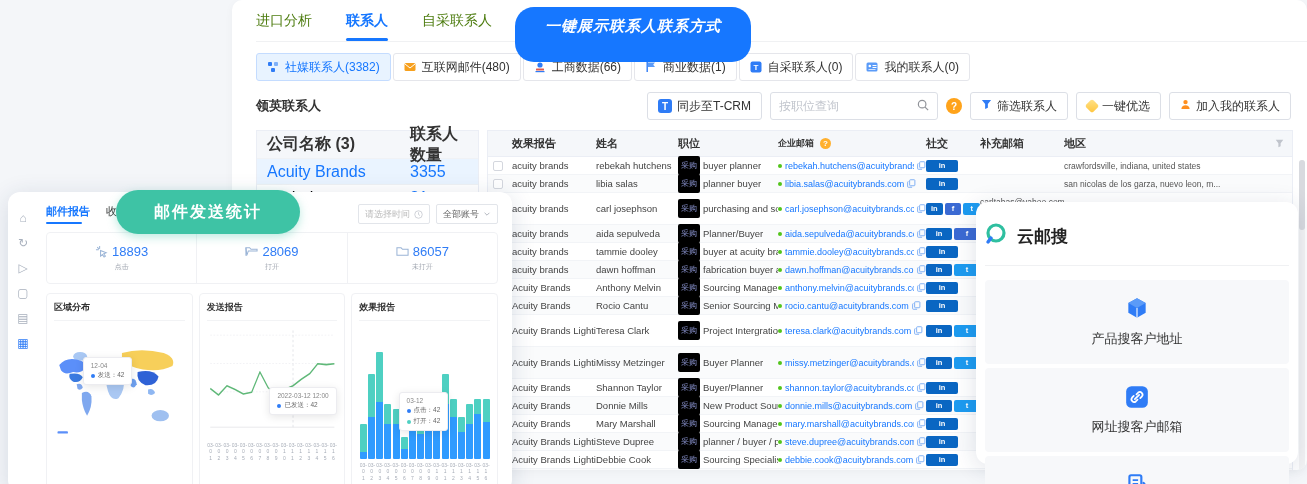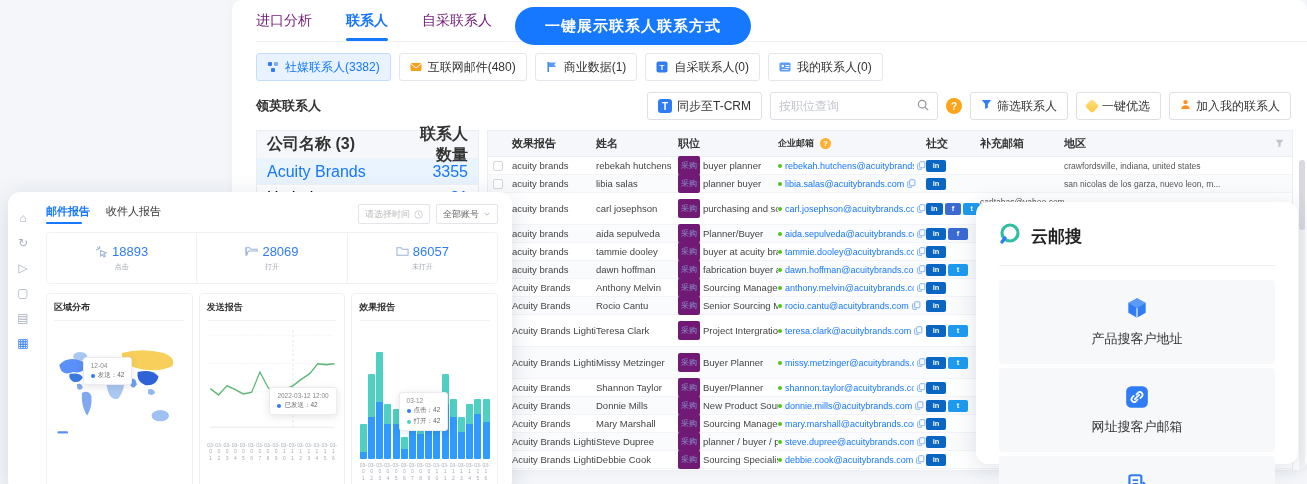--- a/index.html
+++ b/index.html
@@ -2,72 +2,72 @@
 <html><head>
 <meta charset="utf-8">
 <style>
   * { margin:0; padding:0; box-sizing:border-box; }
   html,body { width:1307px; height:484px; overflow:hidden; }
   body { font-family:"Liberation Sans","DejaVu Sans",sans-serif; background:#f4f6f9; position:relative; }
   .screen { position:absolute; inset:0; }
   
   .main-card { position:absolute; left:232px; top:0; width:1075px; height:470px; background:#fff; border-radius:10px; box-shadow:0 2px 8px rgba(0,0,0,.04); padding:0 0 0 24px; overflow:hidden; }
   .tabbar { display:flex; gap:34px; padding-top:12px; height:42px; border-bottom:1px solid #f0f1f3; }
-  .tab { font-size:14px; color:#701a75; cursor:pointer; position:relative; padding-bottom:12px; }
+  .tab { font-size:14px; color:#4d7c0f; cursor:pointer; position:relative; padding-bottom:12px; }
   .tab.active { color:#1677ff; font-weight:bold; }
   .tab.active::after { content:""; position:absolute; left:0; right:0; bottom:0; height:3px; background:#1677ff; border-radius:2px; }
-  .chips { display:flex; gap:8px; margin:11px 0; }
+  .chips { display:flex; gap:2px; margin:11px 0; }
   .chip { display:flex; align-items:center; gap:5px; height:28px; padding:0 10px; border:1px solid #e5e6eb; border-radius:3px; font-size:12px; color:#333; background:#fff; cursor:pointer; white-space:nowrap; }
   .chip.active { background:#e8f3ff; border-color:#c4dcff; color:#1677ff; }
   .chip .ic { width:13px; height:13px; display:inline-flex; }
   .toolbar { display:flex; align-items:center; margin:4px 0 10px; padding-right:16px; }
   .sec-title { font-size:13px; color:#333; font-weight:bold;font-family:Liberation Serif, serif; }
   .tb-right { margin-left:auto; display:flex; align-items:center; gap:8px; }
   .btn { display:flex; align-items:center; gap:5px; height:28px; padding:0 10px; border:1px solid #dcdfe6; border-radius:3px; background:#fff; font-size:12px; color:#333; cursor:pointer; white-space:nowrap; }
   .search { display:flex; align-items:center; width:168px; height:28px; border:1px solid #dcdfe6; border-radius:3px; padding:0 8px; background:#fff; }
   .search input { border:0; outline:0; flex:1; font-size:12px; color:#333; font-family:inherit; min-width:0; }
   .search input::placeholder { color:#c0c4cc; }
   .qmark { width:16px; height:16px; border-radius:50%; background:#ffa31a; color:#fff; font-size:10px; font-weight:bold; display:flex; align-items:center; justify-content:center; cursor:pointer; }
   .tsq { width:14px; height:14px; background:#2f7cf6; border-radius:3px; color:#fff; font-size:10px; font-weight:bold; display:flex; align-items:center; justify-content:center; }
   .diamond { width:10px; height:10px; background:linear-gradient(135deg,#ffe28a,#ffc53d); transform:rotate(45deg); border-radius:2px; }
   
   .tables { display:flex; gap:8px; align-items:flex-start; padding-right:14px; position:relative; }
   .tbl-left { width:223px; border:1px solid #ebeef5; font-size:16px; flex:none; }
   .tl-head,.tl-row { display:flex; height:26px; align-items:center; border-bottom:1px solid #f0f2f5; }
   .tl-head { background:#f5f7fa; font-weight:bold; color:#333; height:28px; }
   .tl-c1 { flex:1; padding:0 10px; overflow:hidden; white-space:nowrap; }
-  .tl-c2 { width:78px; text-align:right; padding:0 10px; }
+  .tl-c2 { width:78px; padding:0 10px; }
   .tl-row.sel { background:#eaf4ff; }
   .tl-row.sel .tl-c1,.tl-row.sel .tl-c2 { color:#1677ff; }
   .tbl-main { flex:1; border:1px solid #ebeef5; min-width:0; }
   .tm-head { display:flex; background:#f5f7fa; height:26px; align-items:center; font-size:11px; font-weight:bold; color:#333; border-bottom:1px solid #ebeef5; }
   .tm-row { display:flex; align-items:center; border-bottom:1px solid #f2f4f7; height:18px; font-size:9.5px; color:#444; }
   .tm-row.tall { height:32px; }
   .tm-row:nth-child(even) { background:#fafbfc; }
   .c-check { width:20px; display:flex; justify-content:center; flex:none; }
   .c-company { width:88px; flex:none; padding-left:4px; overflow:hidden; white-space:nowrap; }
   .c-name { width:82px; flex:none; overflow:hidden; white-space:nowrap; }
   .c-pos { width:100px; flex:none; display:flex; align-items:center; gap:3px; overflow:hidden; white-space:nowrap; }
   .c-email { width:148px; flex:none; display:flex; align-items:center; gap:3px; overflow:hidden; white-space:nowrap; font-size:9px; }
   .c-social { width:54px; flex:none; display:flex; gap:2px; align-items:center; }
   .c-extra { width:84px; flex:none; overflow:hidden; font-size:8.5px; color:#555; line-height:1.3; }
   .c-region { flex:1; min-width:0; overflow:hidden; white-space:nowrap; font-size:8.5px; color:#555; padding-right:8px; }
   .hd-region { display:flex; align-items:center; } .hd-region span { flex:1; }
   .cbx { width:10px; height:10px; border:1px solid #d4d7de; border-radius:2px; background:#fff; cursor:pointer; }
-  .tag { background:#701a75; color:#8a93cf; font-size:8px; padding:4px 3px; border-radius:2px; flex:none; }
+  .tag { background:#000000; color:#8a93cf; font-size:8px; padding:4px 3px; border-radius:2px; flex:none; }
   .gdot { width:4px; height:4px; border-radius:50%; background:#52c41a; flex:none; }
   .email-t { color:#1677ff; overflow:hidden; white-space:nowrap; cursor:pointer; }
-  .sb { width:20px; height:12px; border-radius:2px; color:#fff; font-size:7.5px; font-weight:bold; display:flex; align-items:center; justify-content:center; cursor:pointer; }
+  .sb { width:32px; height:12px; border-radius:2px; color:#fff; font-size:7.5px; font-weight:bold; display:flex; align-items:center; justify-content:center; cursor:pointer; }
   .copy { color:#7fb0f5; flex:none; display:inline-flex; cursor:pointer; }
   .ex-line { display:flex; align-items:center; gap:2px; white-space:nowrap; }
   .email-badge { width:11px; height:11px; border-radius:50%; background:#ffb02e; color:#fff; font-size:8px; font-weight:bold; display:inline-flex; align-items:center; justify-content:center; margin-left:3px; }
   .vscroll { position:absolute; right:2px; top:30px; bottom:-160px; width:6px; background:#f4f4f5; border-radius:3px; }
   .vscroll .thumb { width:6px; height:70px; background:#d8dadf; border-radius:3px; }
   
-  .pill-blue { position:absolute; left:515px; top:7px; height:38px; line-height:38px; padding:0 30px; background:#1677ff; color:#fff; font-size:15px; font-weight:bold; border-radius:19px; z-index:60; letter-spacing:1px; }
+  .pill-blue { position:absolute; left:515px; top:7px; height:55px; line-height:38px; padding:0 30px; background:#1677ff; color:#fff; font-size:15px; font-weight:bold; border-radius:19px; z-index:60; letter-spacing:1px;font-style:italic; }
   .pill-green { position:absolute; left:116px; top:190px; height:44px; line-height:44px; padding:0 38px; background:#3ec3a5; color:#fff; font-size:16px; font-weight:bold; border-radius:22px; z-index:60; letter-spacing:2px; box-shadow:0 3px 10px rgba(62,195,165,.35); }
   
   .mail-win { position:absolute; left:8px; top:192px; width:504px; height:300px; background:#fff; border-radius:12px; box-shadow:0 4px 24px rgba(30,50,90,.14); z-index:40; display:flex; overflow:hidden; }
   .rail { width:30px; flex:none; display:flex; flex-direction:column; align-items:center; gap:13px; padding-top:20px; }
   .rail .ric { font-size:12px; color:#a8b0bd; cursor:pointer; line-height:1; }
   .rail .ric.active { color:#2f7cf6; }
   .m-content { flex:1; padding:12px 14px 0 8px; min-width:0; }
   .m-top { display:flex; align-items:center; }
   .m-tab { font-size:11px; color:#333; margin-right:16px; padding-bottom:5px; position:relative; cursor:pointer; }
   .m-tab.active { color:#1677ff; font-weight:bold; }
@@ -89,21 +89,21 @@
   .bcol { width:7px; display:flex; flex-direction:column; border-radius:1px; overflow:hidden; }
   .xlabels { display:flex; margin-top:3px; }
   .xlabels span { flex:1; font-size:5px; color:#a7adb8; text-align:center; line-height:1.25; }
   .tip { position:absolute; background:#fff; border:1px solid #ececf0; border-radius:3px; box-shadow:0 2px 8px rgba(0,0,0,.10); padding:4px 7px; font-size:6.5px; color:#666; z-index:5; white-space:nowrap; }
   .tip .tt { color:#888; margin-bottom:2px; }
   .tip .tl { display:flex; align-items:center; gap:3px; }
   .tdot { width:4px; height:4px; border-radius:50%; background:#2f7cf6; display:inline-block; }
   .line-svg { width:100%; height:118px; display:block; }
   .map-svg { width:100%; height:144px; display:block; }
   
-  .cloud-win { position:absolute; left:976px; top:202px; width:322px; height:262px; background:#fff; border-radius:12px; box-shadow:0 4px 24px rgba(30,50,90,.14); z-index:40; padding:20px 23px; }
+  .cloud-win { position:absolute; left:976px; top:202px; width:322px; height:262px; background:#fff; border-radius:12px; box-shadow:0 4px 24px rgba(30,50,90,.14); z-index:40; padding:20px 9px; }
   .cw-head { display:flex; align-items:center; gap:8px; font-size:17px; color:#222; font-weight:bold; padding-bottom:14px; border-bottom:1px solid #f0f1f3; }
   .tiles { display:grid; grid-template-columns:1fr; gap:4px; margin-top:14px; }
   .tile { background:#f7f8fa; border-radius:4px; height:84px; display:flex; flex-direction:column; align-items:center; justify-content:center; gap:8px; cursor:pointer; }
   .tile .tlabel { font-size:13px; color:#333; }
 </style>
 </head>
 <body>
 
 <div class="screen">
 
@@ -125,20 +125,30 @@
           <span>社媒联系人(3382)</span>
         </div>
         <div class="chip">
           <span class="ic">
             <svg width="12" height="12" viewBox="0 0 12 12">
               <rect x="0.5" y="2" width="11" height="8" rx="1.5" fill="#f7a01d"></rect>
               <path d="M1 3l5 4 5-4" fill="none" stroke="#fff" stroke-width="1"></path>
             </svg>
           </span>
           <span>互联网邮件(480)</span>
+        </div>
+        <div class="chip">
+          <span class="ic">
+            <svg width="12" height="12" viewBox="0 0 12 12">
+              <circle cx="6" cy="4" r="2.6" fill="#2f7cf6"></circle>
+              <rect x="2" y="7.5" width="8" height="2" rx="0.5" fill="#e05a4e"></rect>
+              <rect x="1.5" y="10" width="9" height="1.2" fill="#2f7cf6"></rect>
+            </svg>
+          </span>
+          <span>工商数据(66)</span>
         </div>
         <div class="chip">
           <span class="ic">
             <svg width="12" height="12" viewBox="0 0 12 12">
               <rect x="1.5" y="1" width="1.4" height="10" fill="#2f7cf6"></rect>
               <path d="M3 1.5h7l-1.8 2.2L10 6H3z" fill="#5b9bf8"></path>
             </svg>
           </span>
           <span>商业数据(1)</span>
         </div>
@@ -682,20 +692,21 @@
             </div>
           </div>
       </div>
       <div class="vscroll">
           <div class="thumb"></div>
         </div>
     </div>
   </div>
 
   <div class="pill-blue">一键展示联系人联系方式</div>
+  <div class="pill-green">邮件发送统计</div>
 
   <div class="mail-win">
     <div class="rail" id="rail">
         <span class="ric">⌂</span>
         <span class="ric">↻</span>
         <span class="ric">▷</span>
         <span class="ric">▢</span>
         <span class="ric">▤</span>
         <span class="ric active">▦</span>
       </div>

